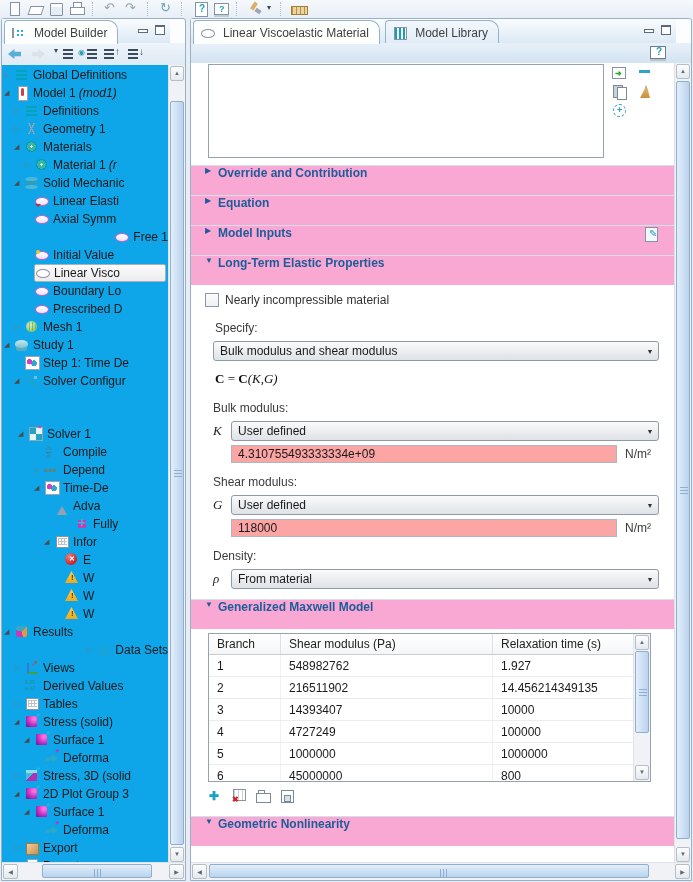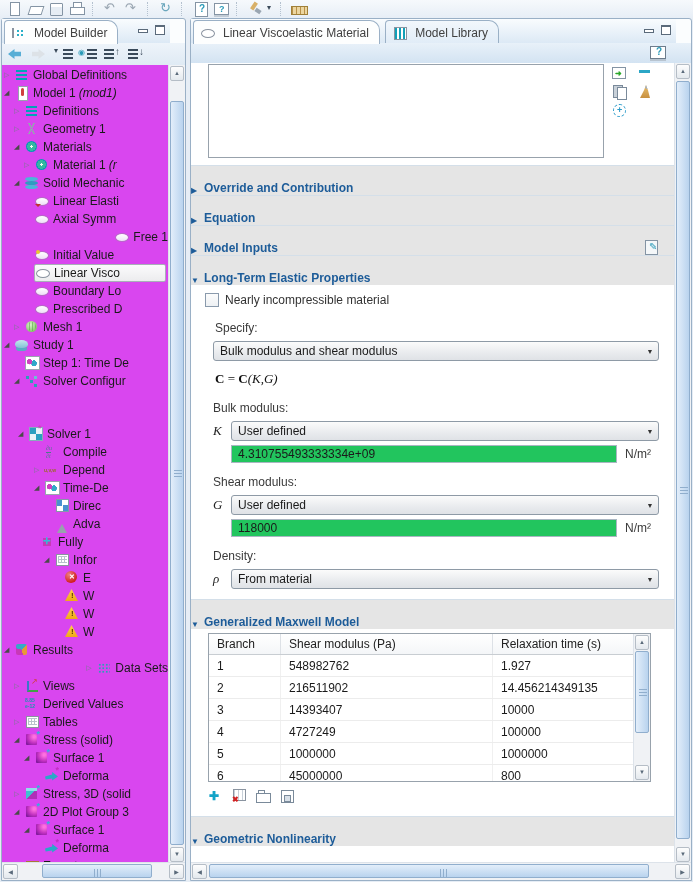--- a/index.html
+++ b/index.html
@@ -46,21 +46,21 @@
   .mi.i-forward::before{left:2px;top:3px;width:13px;height:10px;background:#dde2e7;border:0;clip-path:polygon(100% 50%,50% 0,50% 28%,0 28%,0 72%,50% 72%,50% 100%)}
   .mi.i-collapse-all::before{left:9px;top:3px;width:10px;height:11px;background:repeating-linear-gradient(180deg,#3a4a5a 0 2px,rgba(0,0,0,0) 2px 4px)}
   .mi.i-collapse-all::after{content:"▾";left:0;top:0;font-size:8px;color:#3a4a5a}
   .mi.i-show::before{left:9px;top:3px;width:10px;height:11px;background:repeating-linear-gradient(180deg,#3a4a5a 0 2px,rgba(0,0,0,0) 2px 4px)}
   .mi.i-show::after{content:"◉";left:0;top:2px;font-size:8px;color:#2a9ab8}
   .mi.i-move-up::before{left:2px;top:3px;width:10px;height:11px;background:repeating-linear-gradient(180deg,#3a4a5a 0 2px,rgba(0,0,0,0) 2px 4px)}
   .mi.i-move-up::after{content:"↑";left:13px;top:0;font-size:10px;color:#3a4a5a}
   .mi.i-move-down::before{left:2px;top:3px;width:10px;height:11px;background:repeating-linear-gradient(180deg,#3a4a5a 0 2px,rgba(0,0,0,0) 2px 4px)}
   .mi.i-move-down::after{content:"↓";left:13px;top:0;font-size:10px;color:#3a4a5a}
   
-  #tree{position:absolute;left:0;right:0;top:46px;bottom:17px;background:#d946ef;overflow:hidden}
+  #tree{position:absolute;left:0;right:0;top:46px;bottom:17px;background:#0ea5e9;overflow:hidden}
   #tree-rows{position:absolute;left:0;top:1px;right:17px;overflow:hidden}
   .trow{height:18px;display:flex;align-items:center;white-space:nowrap;overflow:hidden}
   .arrow{width:10px;flex:0 0 10px;font-size:7px;color:#707c88;text-align:left}
   .arrow.expanded::before{content:"◢";color:#4a4a4a}
   .arrow.collapsed::before{content:"▷"}
   .selwrap{display:inline-flex;align-items:center;flex:1;height:16px;border:1px solid #a8b0b8;border-radius:2px;background:linear-gradient(#fbfbfc,#ececee);margin-right:2px}
   .tlabel{color:#1a1a1a}
   .tsuffix{color:#1a1a1a;font-style:italic;margin-left:3px}
   
   .ti{width:16px;height:14px;flex:0 0 16px;margin-right:3px;position:relative;display:inline-block}
@@ -139,42 +139,42 @@
   .si::before,.si::after{content:"";position:absolute}
   .si.i-paste-selection::before{left:1px;top:2px;width:12px;height:10px;border:1px solid #8494a4;background:#fff}
   .si.i-paste-selection::after{content:"➜";color:#2aa82a;font:bold 8px/10px "Liberation Sans",sans-serif;left:4px;top:4px}
   .si.i-remove-selection::before{left:2px;top:5px;width:11px;height:3px;background:#2ba6c6}
   .si.i-copy-selection::before{left:2px;top:1px;width:8px;height:11px;background:#c8d0d8;border:1px solid #7a8a9a}
   .si.i-copy-selection::after{left:6px;top:3px;width:8px;height:11px;background:#fff;border:1px solid #7a8a9a}
   .si.i-clear-selection::before{left:3px;top:1px;width:10px;height:13px;background:linear-gradient(200deg,#a8b2bc 0 30%,rgba(0,0,0,0) 0),linear-gradient(#e8c070,#c89040);clip-path:polygon(60% 0,80% 40%,100% 100%,0 100%,40% 40%)}
   .si.i-zoom-to-selection::before{left:2px;top:1px;width:11px;height:11px;border:1px dashed #2a9ac8;border-radius:50%}
   .si.i-zoom-to-selection::after{content:"+";color:#2a9ac8;font:bold 9px/11px "Liberation Sans",sans-serif;left:6px;top:2px}
   
-  .sec{height:29px;border-top:1px solid #d4dfe9;display:flex;align-items:flex-end;background:#e5e5e5}
+  .sec{height:29px;border-top:1px solid #d4dfe9;display:flex;align-items:flex-start;padding-left:14px;background:#f9a8d4}
   .sec-arrow{width:13px;color:#1d5c99;font-size:8px}
   .sec.collapsed .sec-arrow::before{content:"▶"}
   .sec.expanded .sec-arrow::before{content:"▼"}
   .sec-title{font-weight:bold;color:#1d5c99;font-size:12px}
   .i-edit-inputs{position:relative;width:18px;height:16px;margin-left:auto;margin-right:14px}
   .i-edit-inputs::before{content:"";position:absolute;left:2px;top:1px;width:11px;height:13px;border:1px solid #8494a4;background:#f4f7f9}
   .i-edit-inputs::after{content:"✎";position:absolute;left:6px;top:2px;font-size:10px;color:#2a9ab8}
   .secbody{padding:0 0 10px 0}
   .cbrow{display:flex;align-items:center;margin:8px 0 0 14px}
   .checkbox{width:12px;height:12px;border:1px solid #8a9aac;background:linear-gradient(#fcfcfc,#eef1f4);margin-right:6px}
   .lbl{margin:14px 0 0 24px;color:#3a3a3a}
   .combo{height:20px;border:1px solid #8e9aa6;border-radius:3px;background:linear-gradient(#fbfbfb,#e9ebee 60%,#dfe2e6);display:flex;align-items:center;padding-left:6px;box-sizing:border-box}
   .combo-text{flex:1;color:#1a1a1a;white-space:nowrap;overflow:hidden}
   .combo-arrow{width:16px;text-align:center;font-size:7px;color:#333}
   .combo-arrow::before{content:"▼"}
   .combo.full{margin:6px 16px 0 22px}
   .frow{display:flex;align-items:center;margin:6px 16px 0 22px}
   .frow .sym{width:18px;font-family:"Liberation Serif",serif;font-style:italic;font-size:13px;color:#222}
   .frow .combo{flex:1}
   .vrow{display:flex;align-items:center;margin:4px 16px 0 40px}
-  .tinput{height:18px;border:1px solid #aab6c2;background:#22c55e;flex:0 0 386px;display:flex;align-items:center;padding-left:6px;box-sizing:border-box;color:#1a1a1a}
+  .tinput{height:18px;border:1px solid #aab6c2;background:#fca5a5;flex:0 0 386px;display:flex;align-items:center;padding-left:6px;box-sizing:border-box;color:#1a1a1a}
   .unit{margin-left:8px;color:#3a3a3a}
   .eqn{margin:10px 0 0 24px;font-family:"Liberation Serif",serif;font-size:13px;color:#111}
   .eqn .b{font-weight:bold}
   .eqn .it{font-style:italic}
   
   #mx-table{position:relative;margin:4px 24px 0 17px;border:1px solid #98a2ac;background:#fff;height:147px;overflow:hidden}
   .mx-head{display:flex;height:20px;border-bottom:1px solid #c8cdd2;background:linear-gradient(#fff,#f4f6f8)}
   .mx-head .th{padding:3px 0 0 8px;box-sizing:border-box;border-right:1px solid #dde1e6;color:#222}
   .mx-row{display:flex;height:21px;border-bottom:1px solid #ececec}
   .mx-row .td{padding:4px 0 0 8px;box-sizing:border-box;border-right:1px solid #f0f0f0;color:#1a1a1a;white-space:nowrap;overflow:hidden}
@@ -346,29 +346,24 @@
           <span class="ti i-dependent-variables"></span>
           <span class="tlabel">Depend</span>
         </div>
         <div class="trow" style="padding-left: 32px;">
           <span class="arrow expanded"></span>
           <span class="ti i-time-dependent-solver"></span>
           <span class="tlabel">Time-De</span>
         </div>
         <div class="trow" style="padding-left: 42px;">
           <span class="arrow leaf"></span>
-          <span class="ti i-direct-solver"></span>
-          <span class="tlabel">Direc</span>
-        </div>
-        <div class="trow" style="padding-left: 42px;">
-          <span class="arrow leaf"></span>
           <span class="ti i-advanced"></span>
           <span class="tlabel">Adva</span>
         </div>
-        <div class="trow" style="padding-left: 27px;">
+        <div class="trow" style="padding-left: 62px;">
           <span class="arrow leaf"></span>
           <span class="ti i-fully-coupled"></span>
           <span class="tlabel">Fully</span>
         </div>
         <div class="trow" style="padding-left: 42px;">
           <span class="arrow expanded"></span>
           <span class="ti i-information"></span>
           <span class="tlabel">Infor</span>
         </div>
         <div class="trow" style="padding-left: 52px;">

